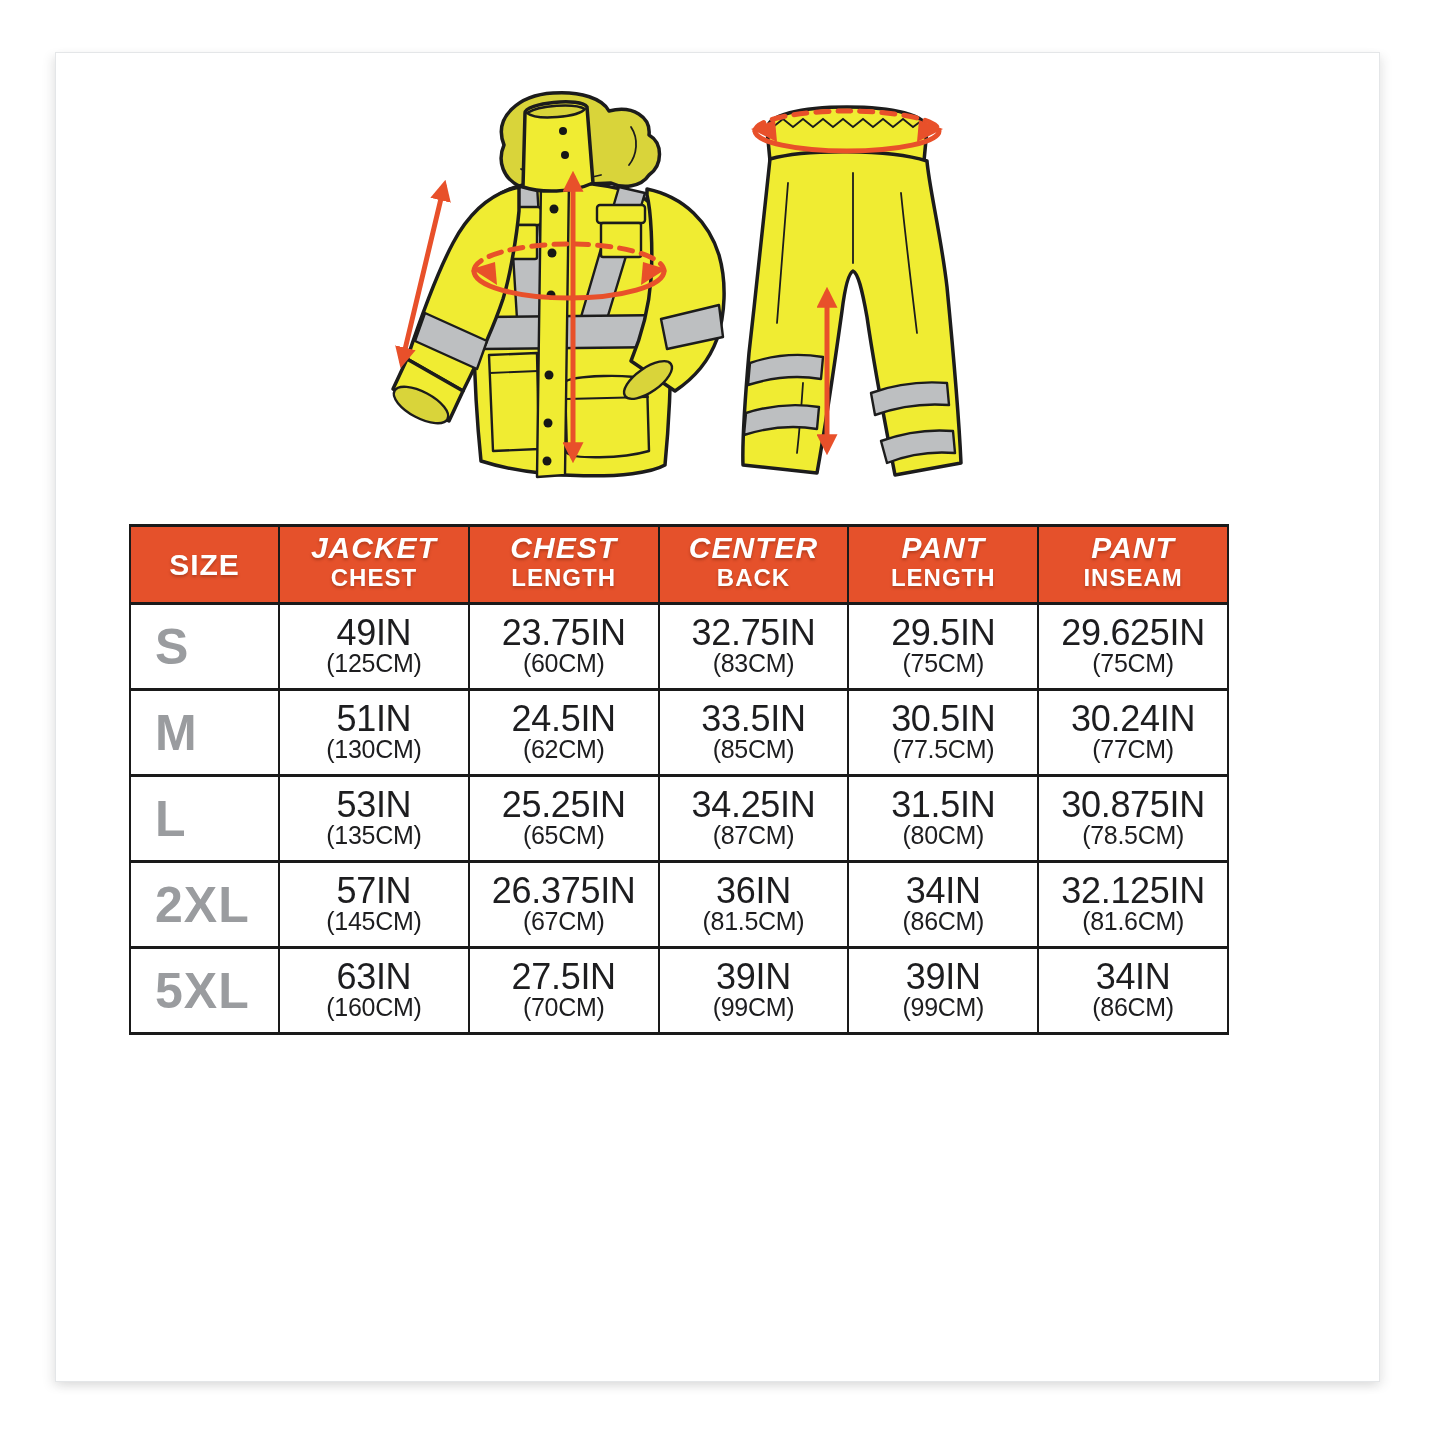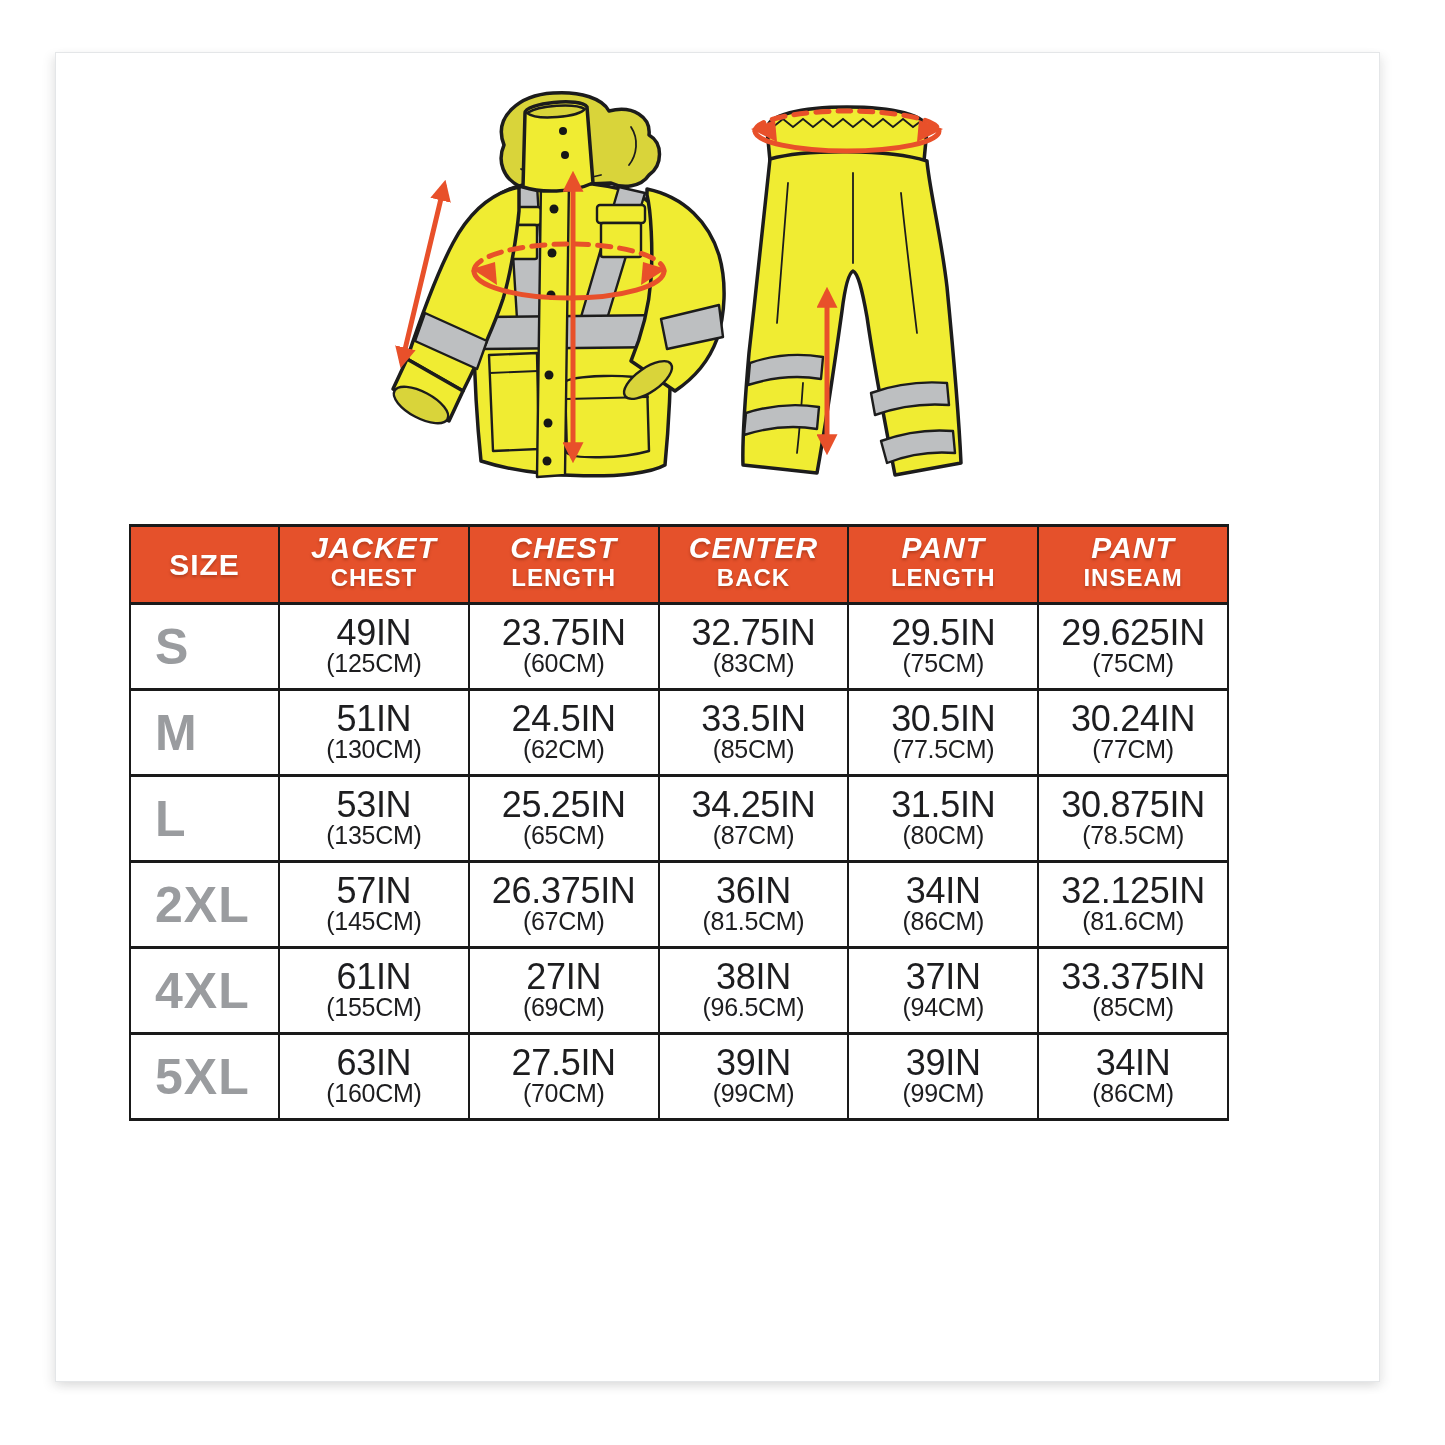--- a/index.html
+++ b/index.html
@@ -303,43 +303,20 @@
           <td>
             <div class="in">34IN</div>
             <div class="cm">(86CM)</div>
           </td>
           <td>
             <div class="in">32.125IN</div>
             <div class="cm">(81.6CM)</div>
           </td>
         </tr>
         <tr>
-          <th class="size-cell">4XL</th>
-          <td>
-            <div class="in">61IN</div>
-            <div class="cm">(155CM)</div>
-          </td>
-          <td>
-            <div class="in">27IN</div>
-            <div class="cm">(69CM)</div>
-          </td>
-          <td>
-            <div class="in">38IN</div>
-            <div class="cm">(96.5CM)</div>
-          </td>
-          <td>
-            <div class="in">37IN</div>
-            <div class="cm">(94CM)</div>
-          </td>
-          <td>
-            <div class="in">33.375IN</div>
-            <div class="cm">(85CM)</div>
-          </td>
-        </tr>
-        <tr>
           <th class="size-cell">5XL</th>
           <td>
             <div class="in">63IN</div>
             <div class="cm">(160CM)</div>
           </td>
           <td>
             <div class="in">27.5IN</div>
             <div class="cm">(70CM)</div>
           </td>
           <td>

